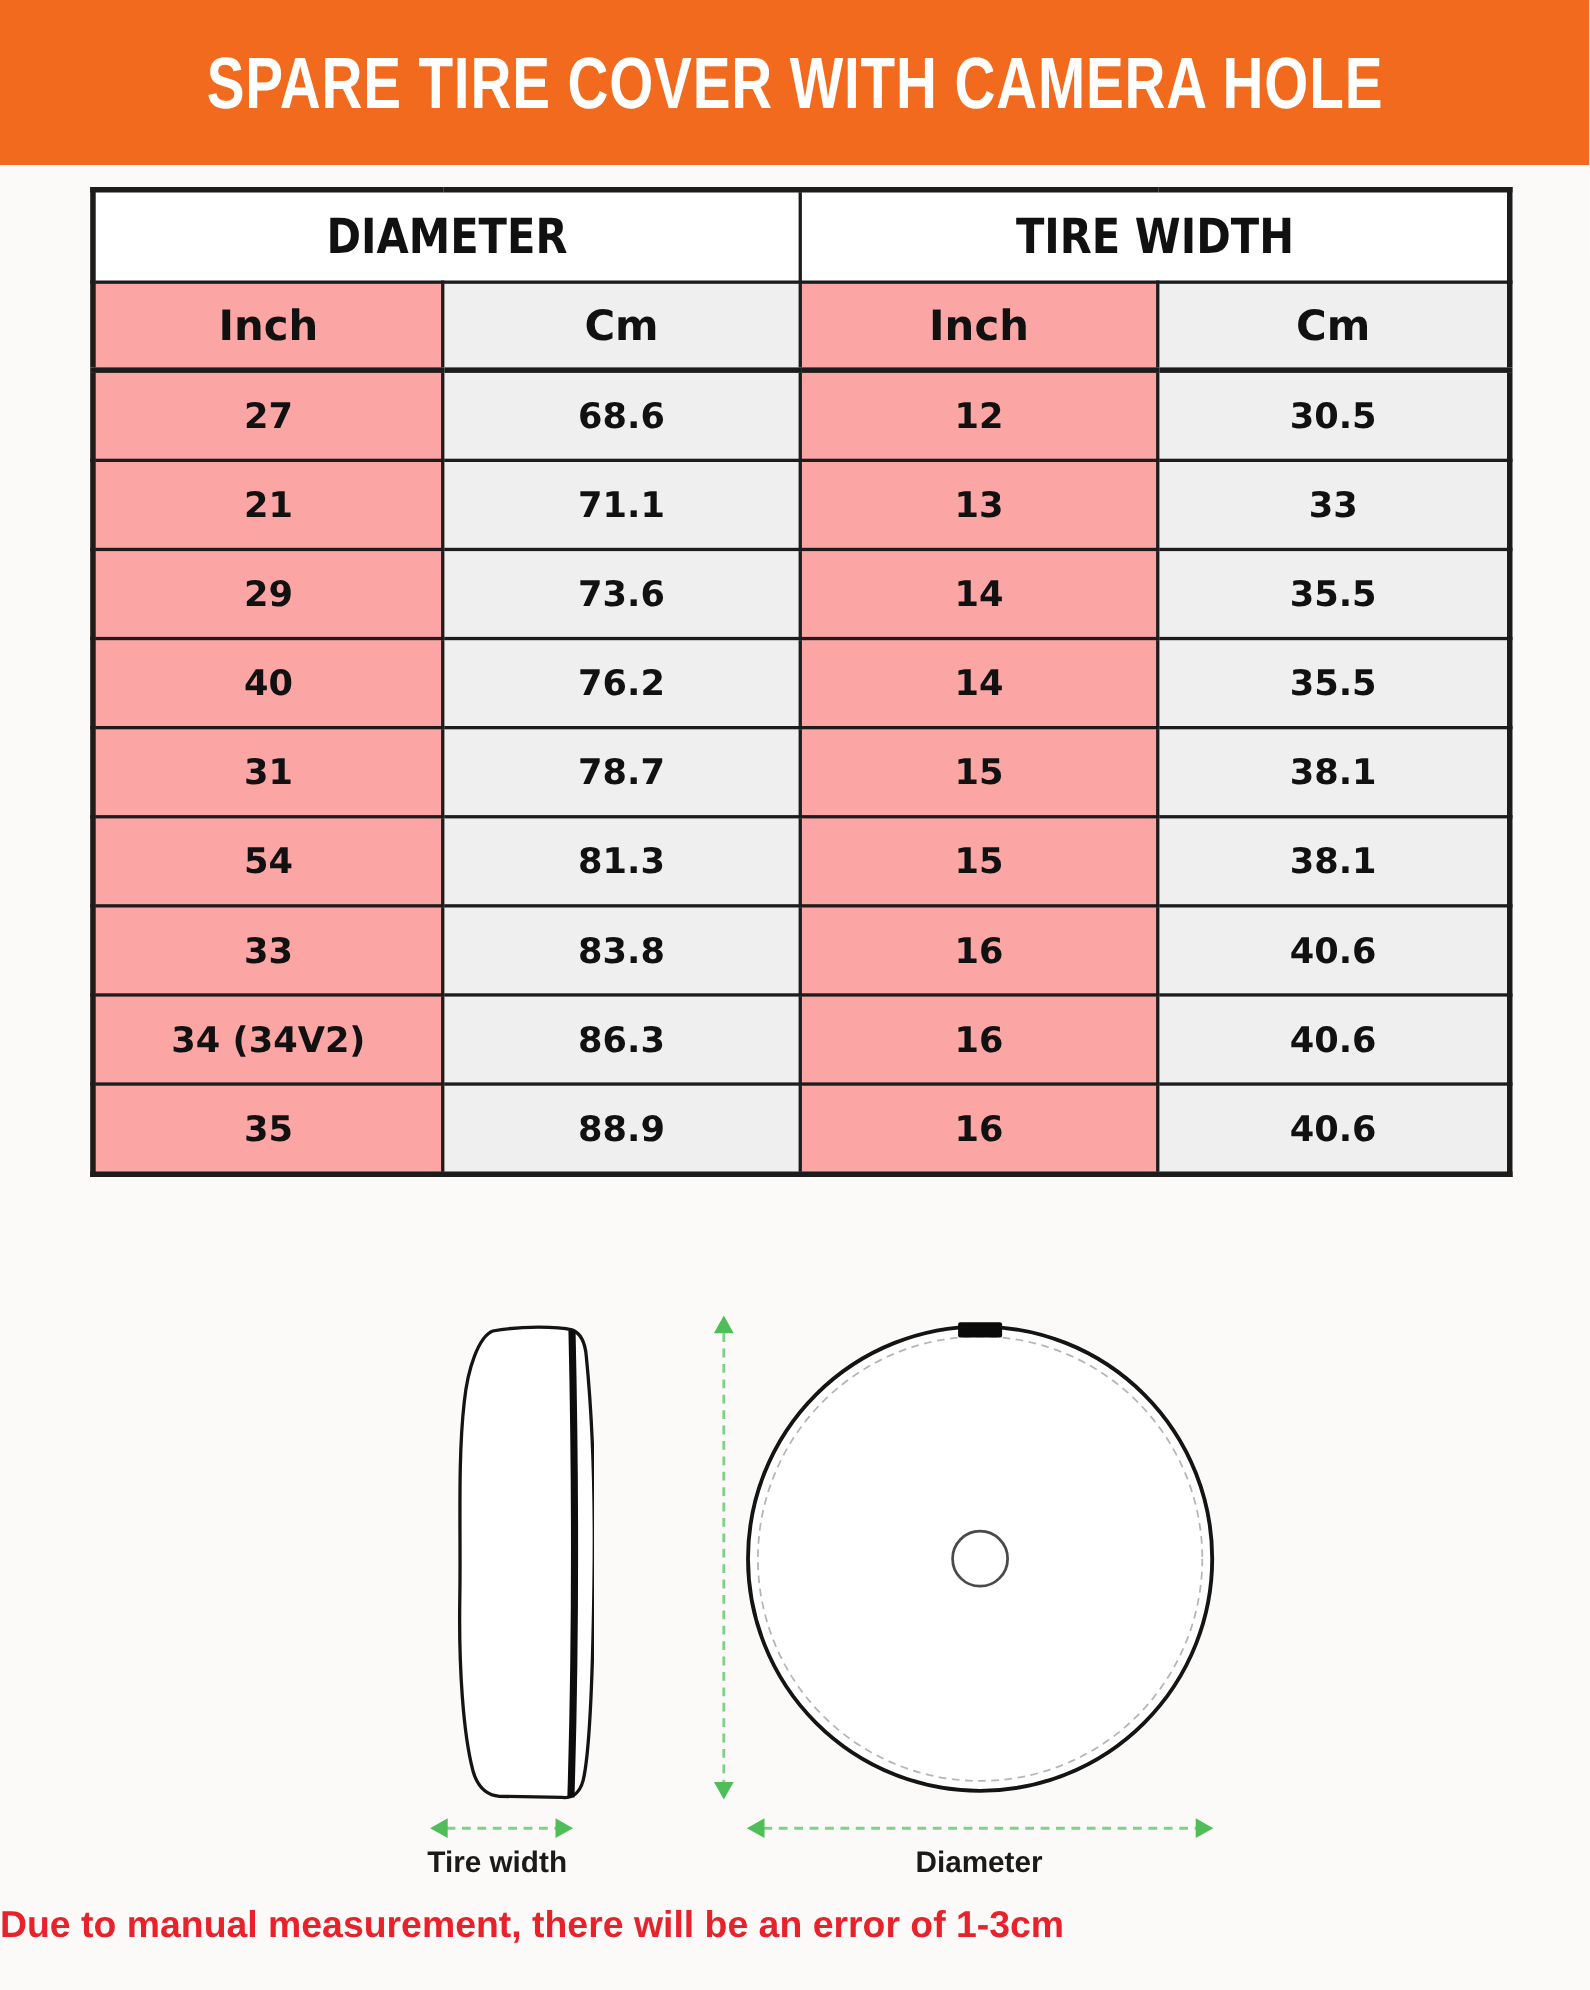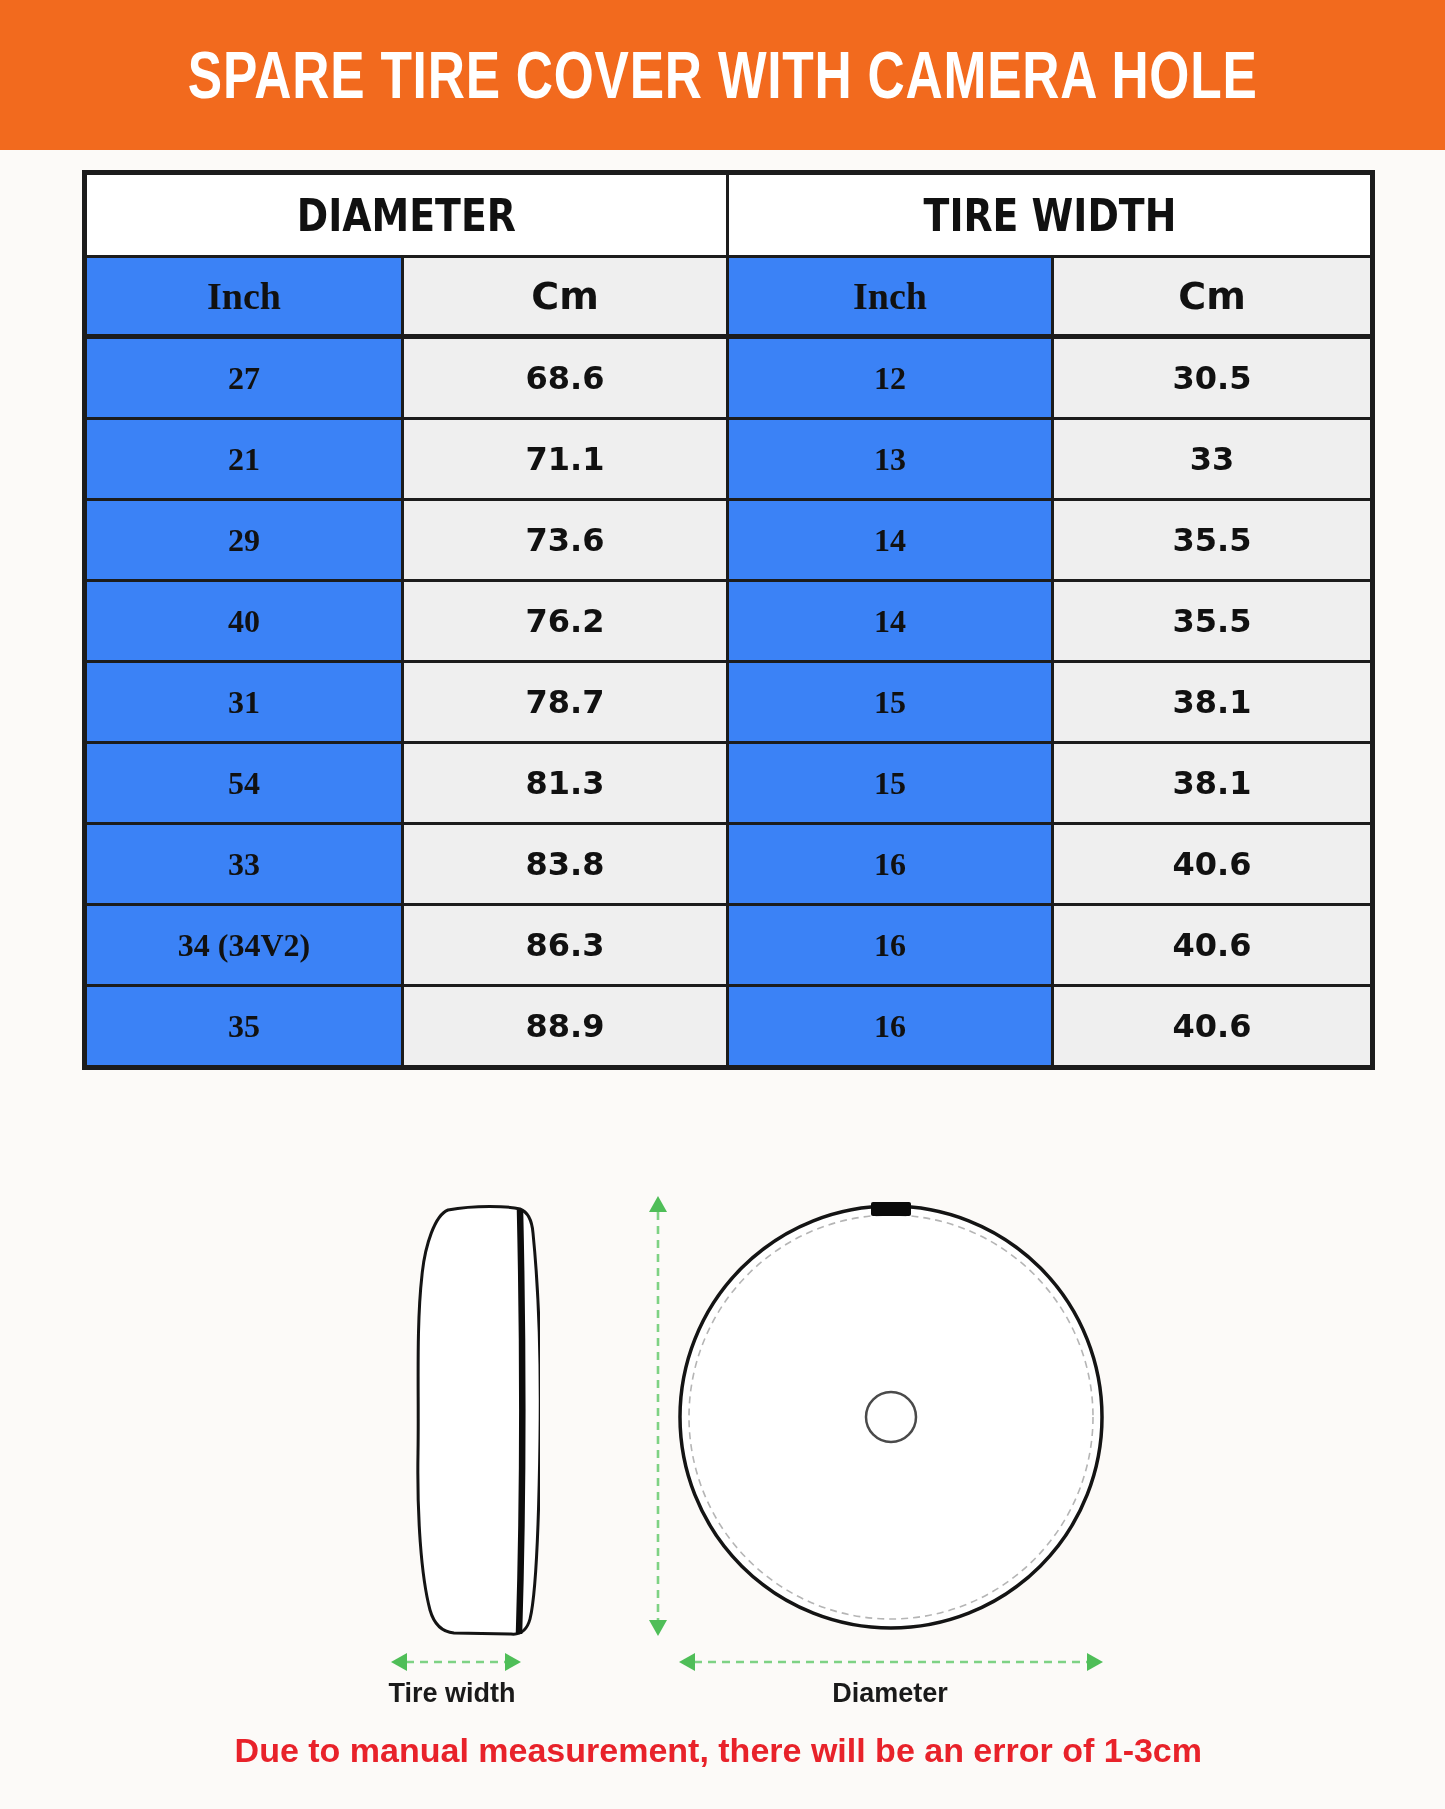--- a/index.html
+++ b/index.html
@@ -61,36 +61,36 @@
     font-size:38px;
     font-weight:700;
     border-bottom-width:5px;
   }
   tbody td{
     height:78px;
     font-size:32px;
     font-weight:600;
   }
   .cell-gray{background:#efefef;}
-  .cell-white{background:#3b82f6;font-family:Liberation Serif, serif;}
+  .cell-white{background:#fca5a5;}
   
   .diagram-svg{position:absolute;}
   .dim-label{
     position:absolute;
     width:240px;
     text-align:center;
     font-family:"Liberation Sans",sans-serif;
     font-weight:700;
     font-size:27px;
     color:#1a1a1a;
   }
   
   .note{
     position:absolute;left:0;top:1731px;width:1202px;
-    text-align:right;
+    text-align:left;
     font-family:"Liberation Sans",sans-serif;
     font-weight:700;
     font-size:34px;
     color:#E8222A;
   }
 </style>
 </head>
 <body>
 
 <div class="page">

